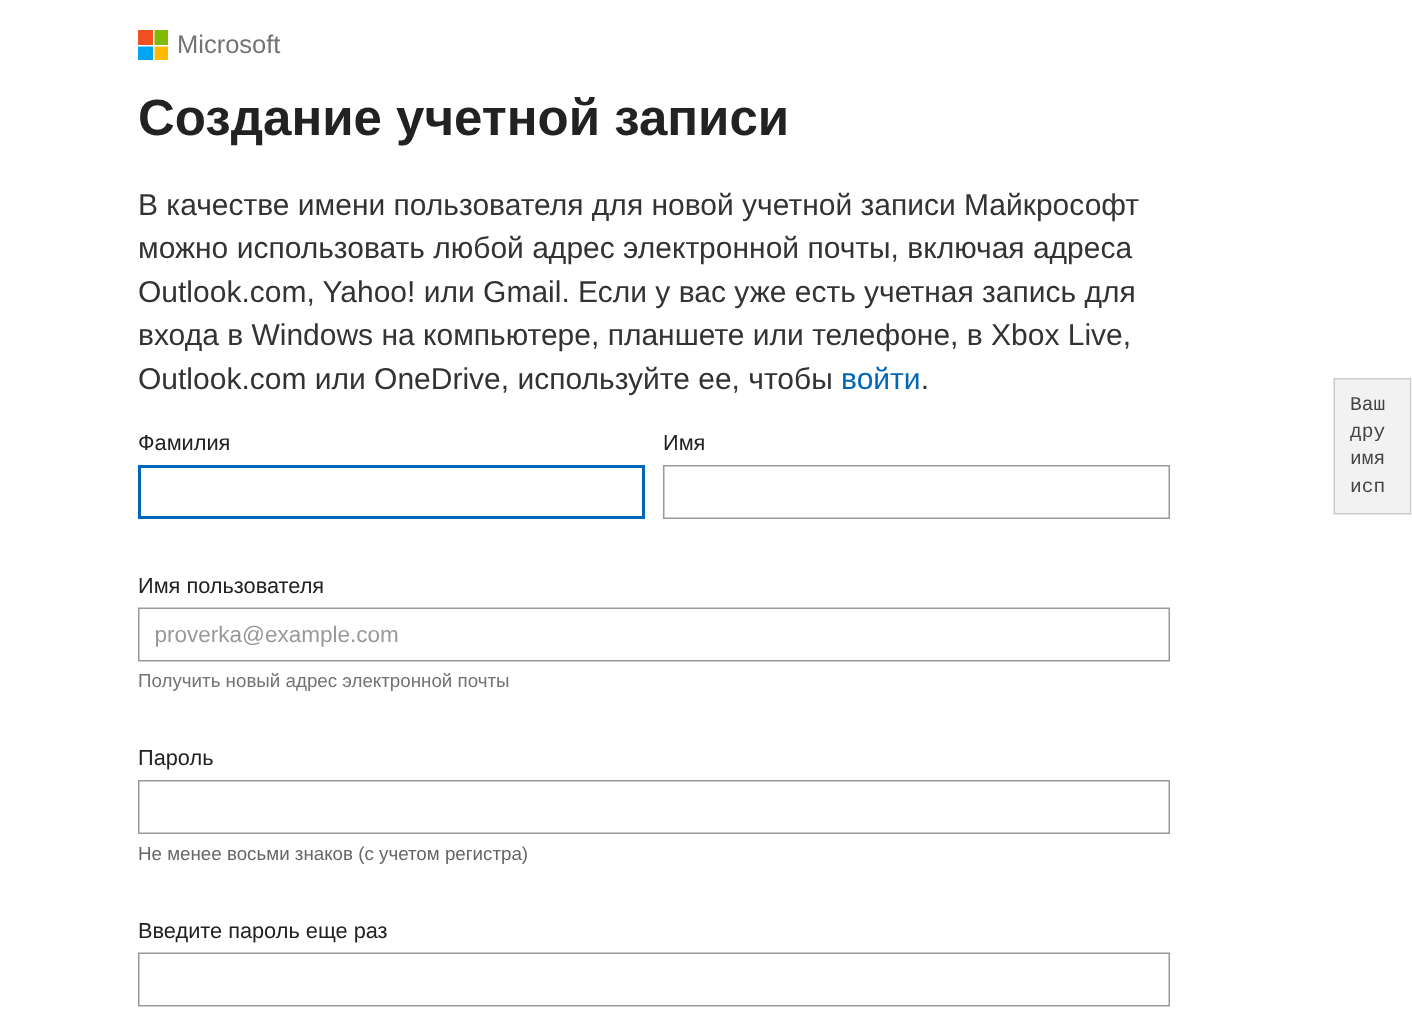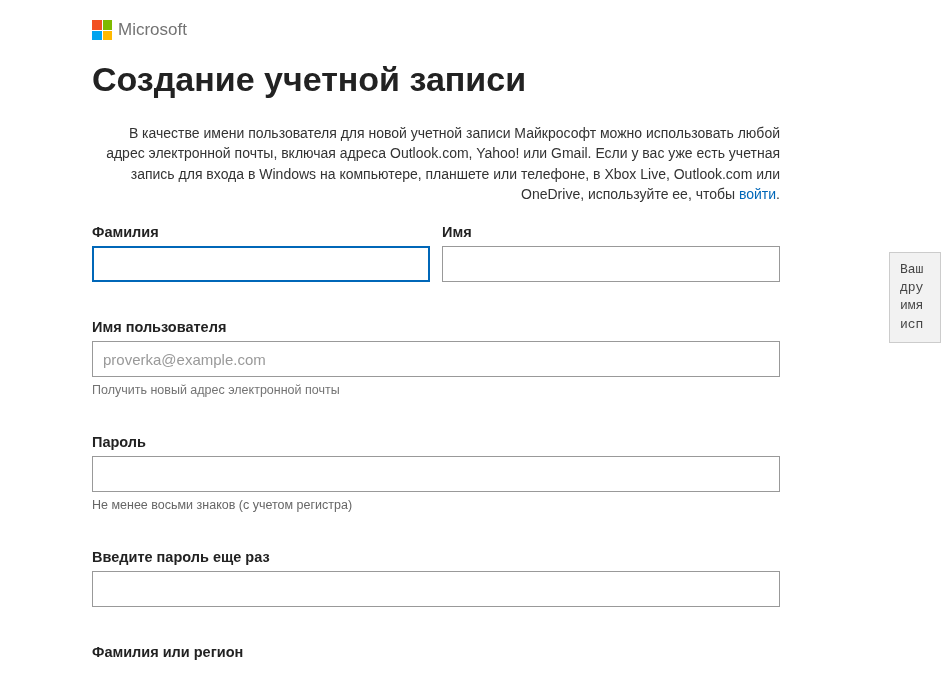--- a/index.html
+++ b/index.html
@@ -43,25 +43,24 @@
       font-size: 17px;
       font-weight: 400;
     }
     h1 {
       font-size: 34px;
       font-weight: 700;
       color: #222;
       margin-bottom: 24px;
     }
     .intro {
-      font-size: 14px;
+      font-size: 20px;
       color: #333;
       line-height: 1.45;
       margin-bottom: 20px;
-      text-align: right;
     }
     .intro .link {
       color: #0067b8;
       cursor: pointer;
     }
     .form-row {
       display: flex;
       gap: 12px;
       margin-bottom: 14px;
     }
@@ -69,21 +68,21 @@
       flex: 1;
       display: flex;
       flex-direction: column;
     }
     .form-group.full {
       width: 100%;
       margin-top: 37px;
     }
     label {
       font-size: 14.5px;
-      font-weight: 700;
+      font-weight: 400;
       color: #222;
       margin-bottom: 6px;
     }
     input[type="text"], input[type="password"], input[type="email"] {
       border: 1px solid #999;
       height: 36px;
       padding: 6px 10px;
       font-size: 15px;
       font-family: inherit;
       color: #333;

